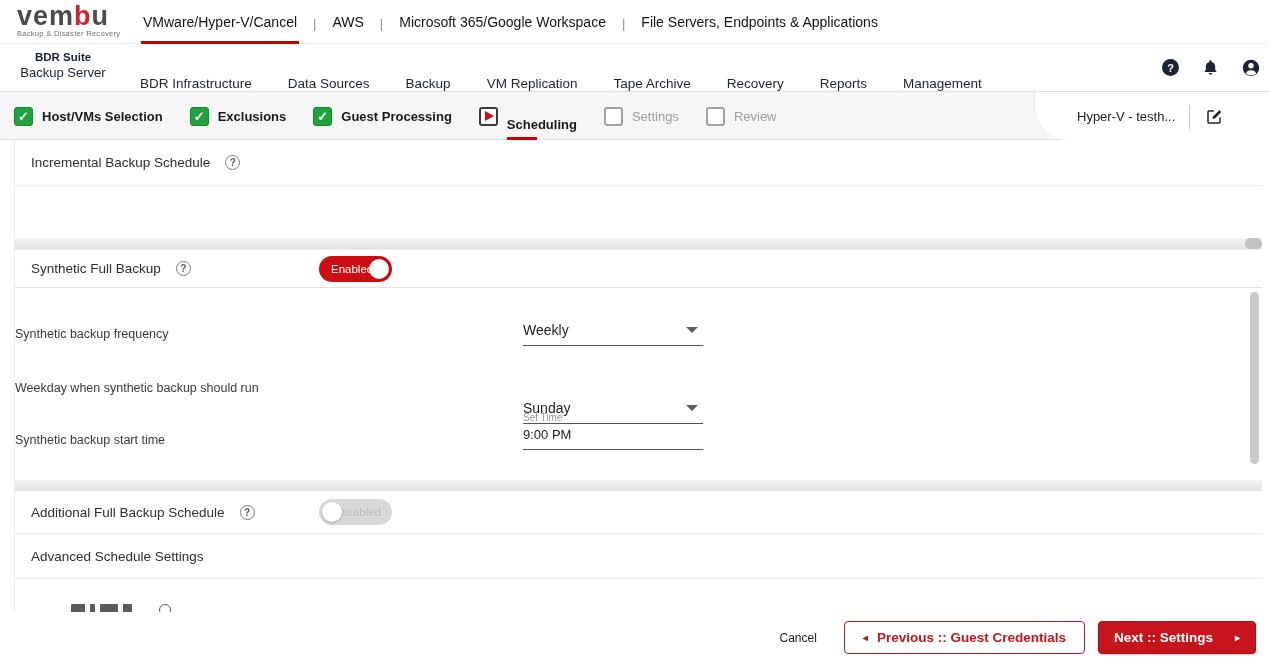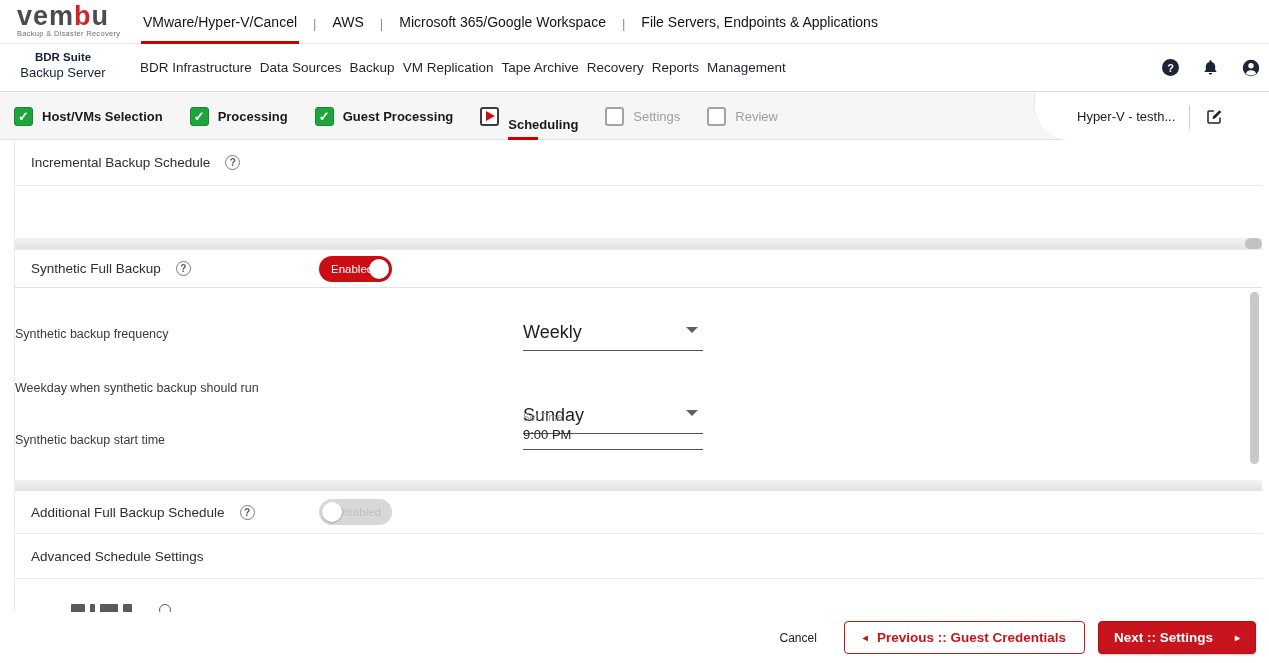--- a/index.html
+++ b/index.html
@@ -18,21 +18,21 @@
   .top-nav { position:absolute; left:141px; top:0; height:44px; display:flex; align-items:stretch; }
   .top-nav-item { font-size:14px; color:#141414; display:flex; align-items:center; padding:0 2px; cursor:pointer; border-bottom:3px solid transparent; padding-top:3px; }
   .top-nav-item.active { border-bottom-color:#c40000; }
   .top-nav-sep { color:#8d8d8d; font-size:13px; display:flex; align-items:center; margin:0 14px; padding-top:3px; }
 
   
   .header2 { position:absolute; top:44px; left:0; right:0; height:48px; background:#fff; border-bottom:1px solid #dedede; }
   .product { position:absolute; left:16px; top:7px; width:94px; text-align:center; color:#16213a; }
   .product-line1 { font-size:11.5px; font-weight:700; }
   .product-line2 { font-size:13px; margin-top:2px; }
-  .main-menu { position:absolute; left:140px; top:0; height:47px; display:flex; align-items:center; gap:8px; }
+  .main-menu { position:absolute; left:140px; top:0; height:47px; display:flex; align-items:flex-end; gap:36px; }
   .menu-item { font-size:13.5px; color:#1b2430; cursor:pointer; white-space:nowrap; }
   .h2-icons { position:absolute; right:9px; top:0; height:47px; display:flex; align-items:center; gap:23px; }
   .icon-btn { cursor:pointer; display:flex; align-items:center; justify-content:center; }
   .help-filled { width:17px; height:17px; border-radius:50%; background:#1d2433; color:#fff; font-size:11px; font-weight:700; display:flex; align-items:center; justify-content:center; }
 
   
   .wizbar { position:absolute; top:92px; left:0; right:0; height:48px; background:#f6f6f6; border-bottom:1px solid #e2e2e2; }
   .steps { display:flex; align-items:center; height:48px; padding-left:14px; }
   .step { display:flex; align-items:center; margin-right:27px; cursor:pointer; }
   .step-icon { width:19px; height:19px; border-radius:3px; margin-right:9px; display:flex; align-items:center; justify-content:center; flex:none; }
@@ -67,21 +67,21 @@
   .toggle { position:absolute; left:304px; top:50%; transform:translateY(-50%); width:73px; height:26px; border-radius:13px; display:flex; align-items:center; font-size:11.5px; cursor:pointer; }
   .toggle.on { background:#cc0d13; color:#fff; padding-left:12px; }
   .toggle.on .knob { position:absolute; right:3px; width:20px; height:20px; background:#fff; border-radius:50%; box-shadow:0 0 2px rgba(0,0,0,0.35); }
   .toggle.off { background:#d8d8d8; color:#bfbfbf; justify-content:flex-end; padding-right:11px; }
   .toggle.off .knob { position:absolute; left:3px; width:20px; height:20px; background:#fff; border-radius:50%; box-shadow:0 1px 2px rgba(0,0,0,0.25); }
 
   .panel { position:relative; height:192px; }
   .f-label { position:absolute; left:0; width:384px; text-align:left; font-size:12.5px; color:#3a3a3a; }
   .f-ctrl { position:absolute; left:508px; width:180px; }
   .select-ctrl { border-bottom:1px solid #555; padding-bottom:7px; position:relative; cursor:pointer; }
-  .select-val { font-size:18px; color:#1e1e1e; }
+  .select-val { font-size:14px; color:#1e1e1e; }
   .caret { position:absolute; right:5px; top:5px; width:0; height:0; border-left:6px solid transparent; border-right:6px solid transparent; border-top:6px solid #5f5f5f; }
   .time-ctrl { border-bottom:1px solid #555; padding-bottom:7px; cursor:text; }
   .time-helper { font-size:10px; color:#9a9a9a; }
   .time-val { font-size:13px; color:#1e1e1e; margin-top:4px; }
   .vscroll { position:absolute; right:3px; top:4px; width:9px; height:176px; }
   .vscroll .vthumb { width:9px; height:172px; background:#c9c9c9; border-radius:5px; cursor:pointer; }
 
   .clip-row { position:relative; height:34px; overflow:hidden; }
   .clip-frag { position:absolute; top:25px; left:56px; display:flex; align-items:flex-start; gap:5px; }
   .clip-frag .m { background:#5a5a5a; height:10px; border-radius:1px; }
@@ -149,21 +149,21 @@
   </div>
 
   <div class="wizbar">
     <div class="steps">
       <div class="step completed">
         <div class="step-icon">✓</div>
         <div class="step-label">Host/VMs Selection</div>
       </div>
       <div class="step completed">
         <div class="step-icon">✓</div>
-        <div class="step-label">Processing</div>
+        <div class="step-label">Exclusions</div>
       </div>
       <div class="step completed">
         <div class="step-icon">✓</div>
         <div class="step-label">Guest Processing</div>
       </div>
       <div class="step current">
         <div class="step-icon">
             <span class="play-tri"></span>
           </div>
         <div class="step-label">Scheduling</div>

